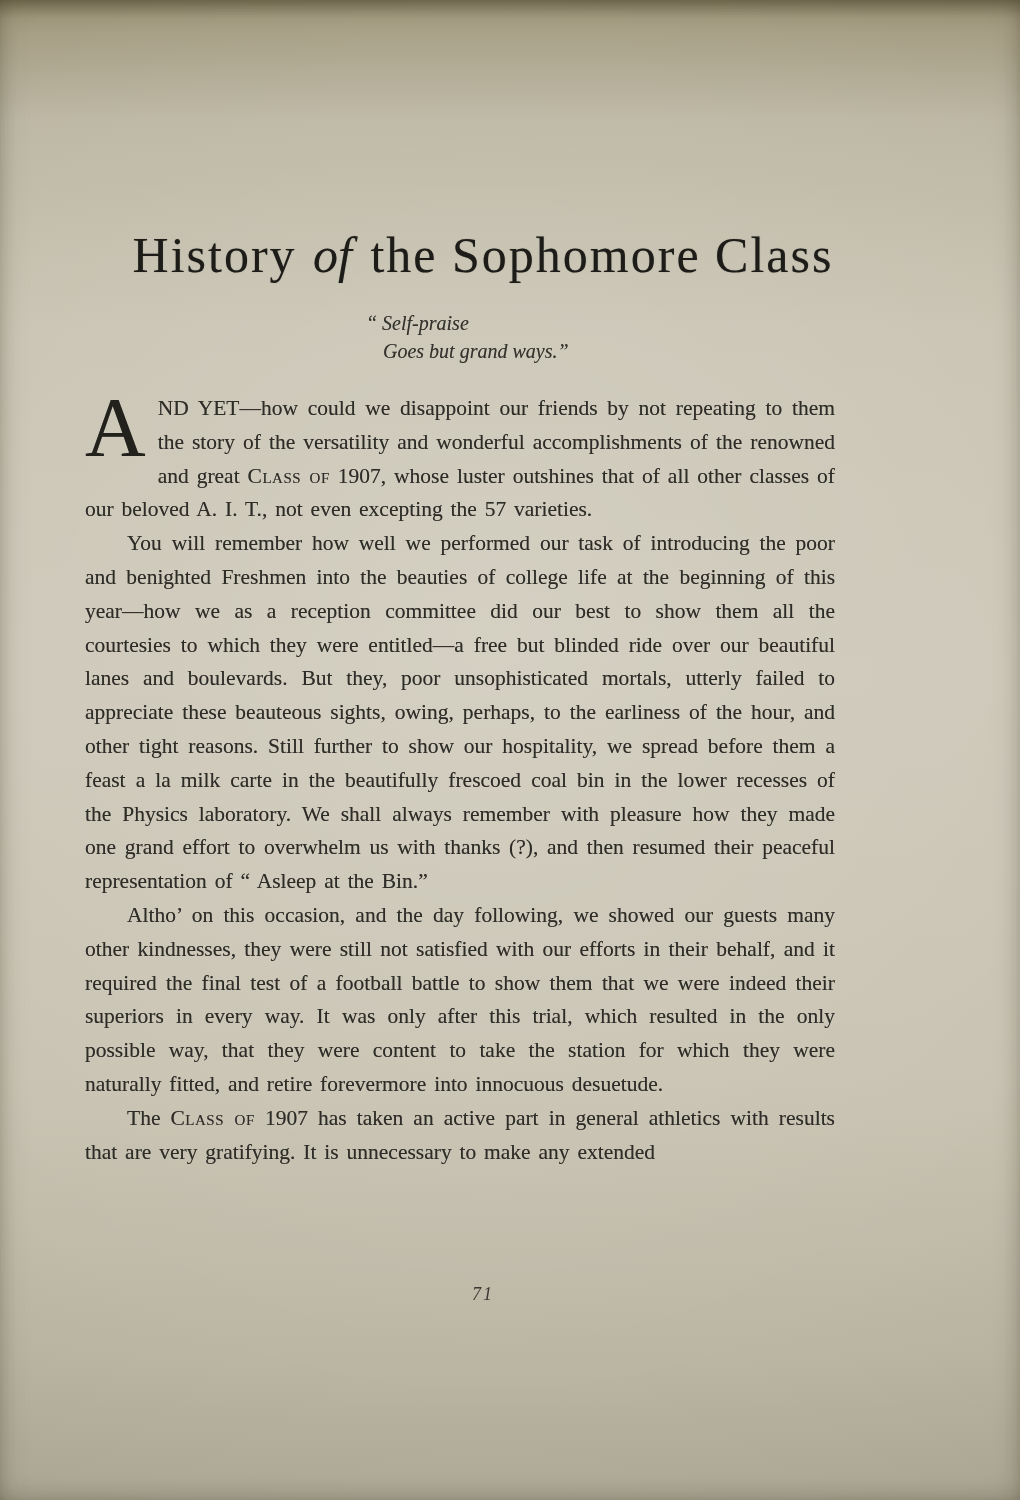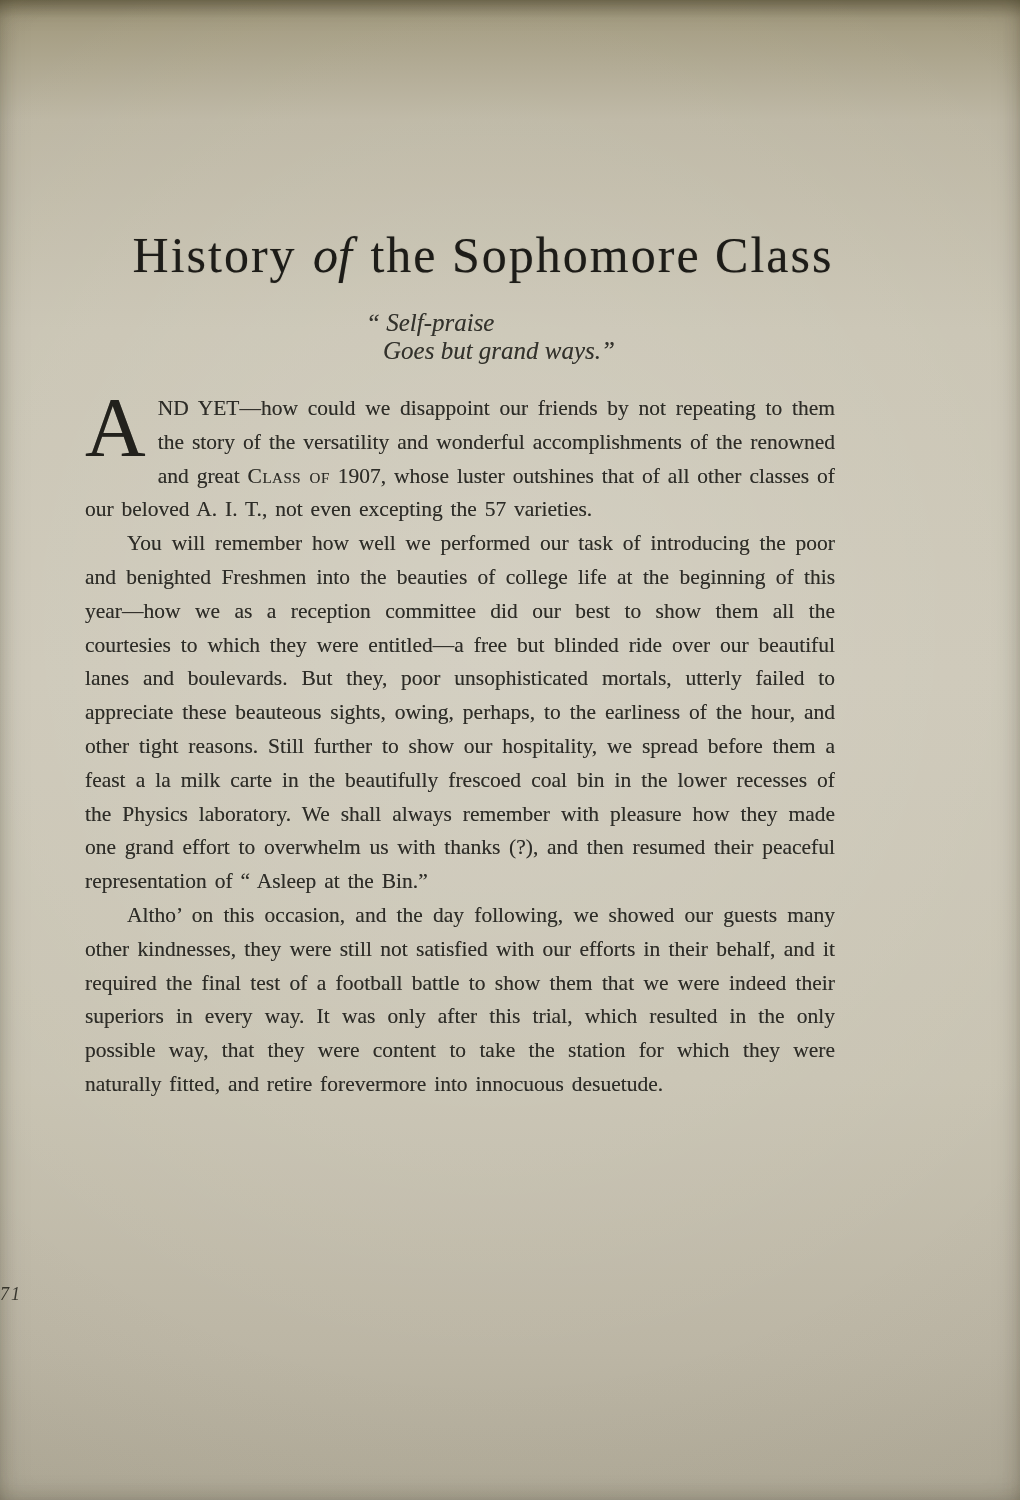--- a/index.html
+++ b/index.html
@@ -67,21 +67,21 @@
     font-style: italic;
     letter-spacing: 0;
     padding: 0 4px 0 2px;
   }
 
   .epigraph {
     position: absolute;
     top: 301px;
     left: 366px;
     font-style: italic;
-    font-size: 25px;
+    font-size: 20px;
     line-height: 28px;
     color: #33322c;
     text-shadow: 0 0 0.5px rgba(51,50,44,0.4);
   }
   .epigraph .epigraph-line + .epigraph-line {
     padding-left: 17px;
   }
 
   .body-text {
     position: absolute;
@@ -118,21 +118,21 @@
     margin-top: 14px;
   }
   .seg-italic {
   }
 
   .page-number {
     position: absolute;
     top: 1276px;
     left: 0;
     width: 100%;
-    text-align: left;
+    text-align: center;
     font-style: italic;
     font-size: 18px;
     letter-spacing: 2px;
     color: #3a3931;
   }
 </style>
 </head>
 <body>
 
 <div class="scan-page">
@@ -142,18 +142,19 @@
 
     <div class="epigraph">
         <div class="epigraph-line">“ Self-praise</div>
         <div class="epigraph-line">Goes but grand ways.”</div>
       </div>
 
     <div class="body-text">
         <p><span class="drop-cap">A</span><span class="seg-normal">ND YET—how could we disappoint our friends by not repeating to them the story of the versatility and wonderful accomplishments of the renowned and great </span><span class="seg-smallcaps">Class of</span><span class="seg-normal"> 1907, whose luster outshines that of all other classes of our beloved A. I. T., not even excepting the 57 varieties.</span></p>
         <p class="indented"><span class="seg-normal">You will remember how well we performed our task of introducing the poor and benighted Freshmen into the beauties of college life at the beginning of this year—how we as a reception committee did our best to show them all the courtesies to which they were entitled—a free but blinded ride over our beautiful lanes and boulevards. But they, poor unsophisticated mortals, utterly failed to appreciate these beauteous sights, owing, perhaps, to the earliness of the hour, and other </span><span class="seg-italic">tight</span><span class="seg-normal"> reasons. Still further to show our hospitality, we spread before them a feast a la milk carte in the beautifully frescoed coal bin in the lower recesses of the Physics laboratory. We shall always remember with pleasure how they made one grand effort to overwhelm us with thanks (?), and then resumed their peaceful representation of “ Asleep at the Bin.”</span></p>
         <p class="indented"><span class="seg-normal">Altho’ on this occasion, and the day following, we showed our guests many other kindnesses, they were still not satisfied with our efforts in their behalf, and it required the final test of a football battle to show them that we were indeed their superiors in every way. It was only after this trial, which resulted in the only possible way, that they were content to take the station for which they were naturally fitted, and retire forevermore into innocuous desuetude.</span></p>
+        <p class="indented"><span class="seg-normal">The </span><span class="seg-smallcaps">Class of</span><span class="seg-normal"> 1907 has taken an active part in general athletics with results that are very gratifying. It is unnecessary to make any extended</span></p>
       </div>
 
     <div class="page-number">71</div>
 
   </div>
 </div>
 
 </body></html>

